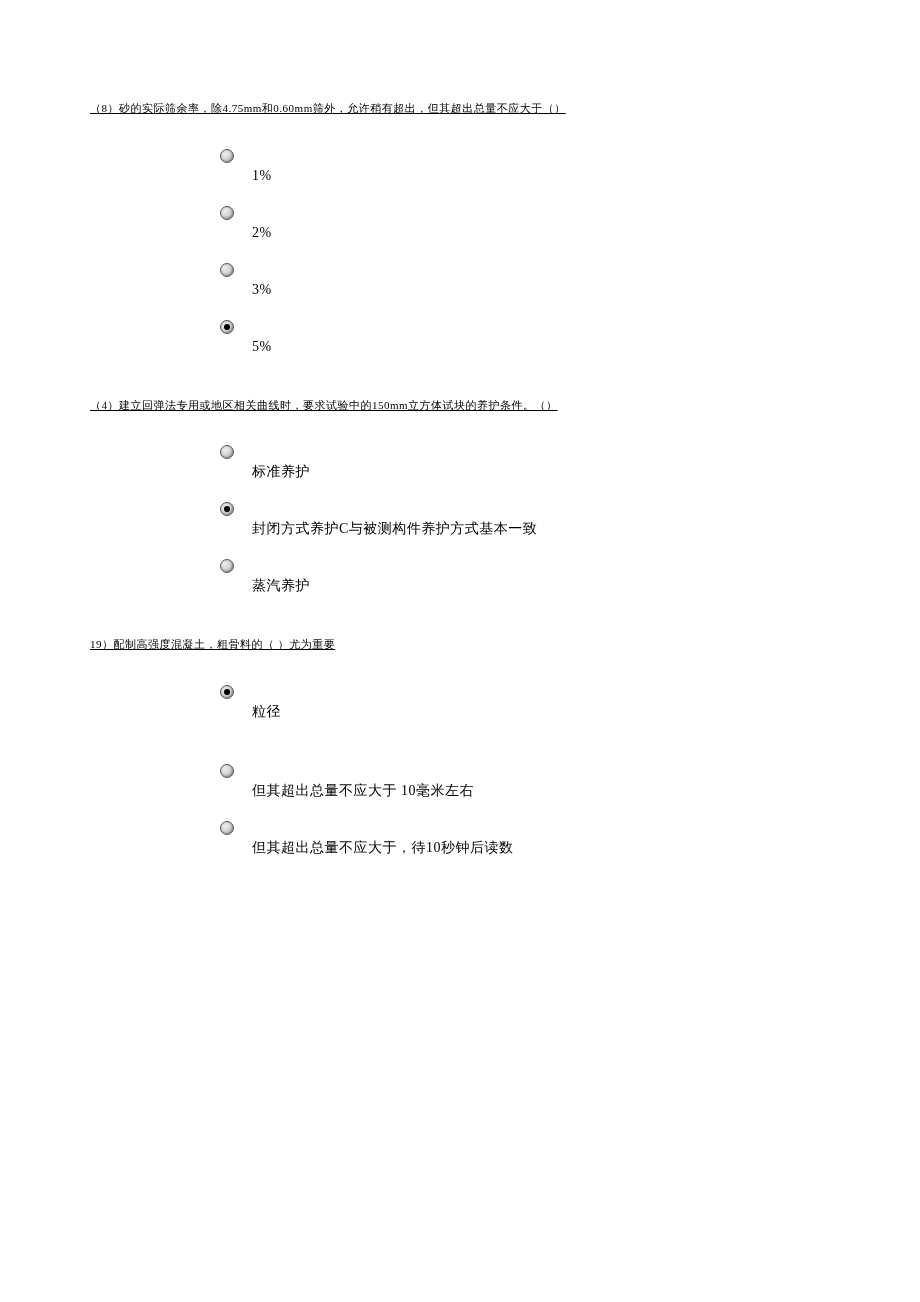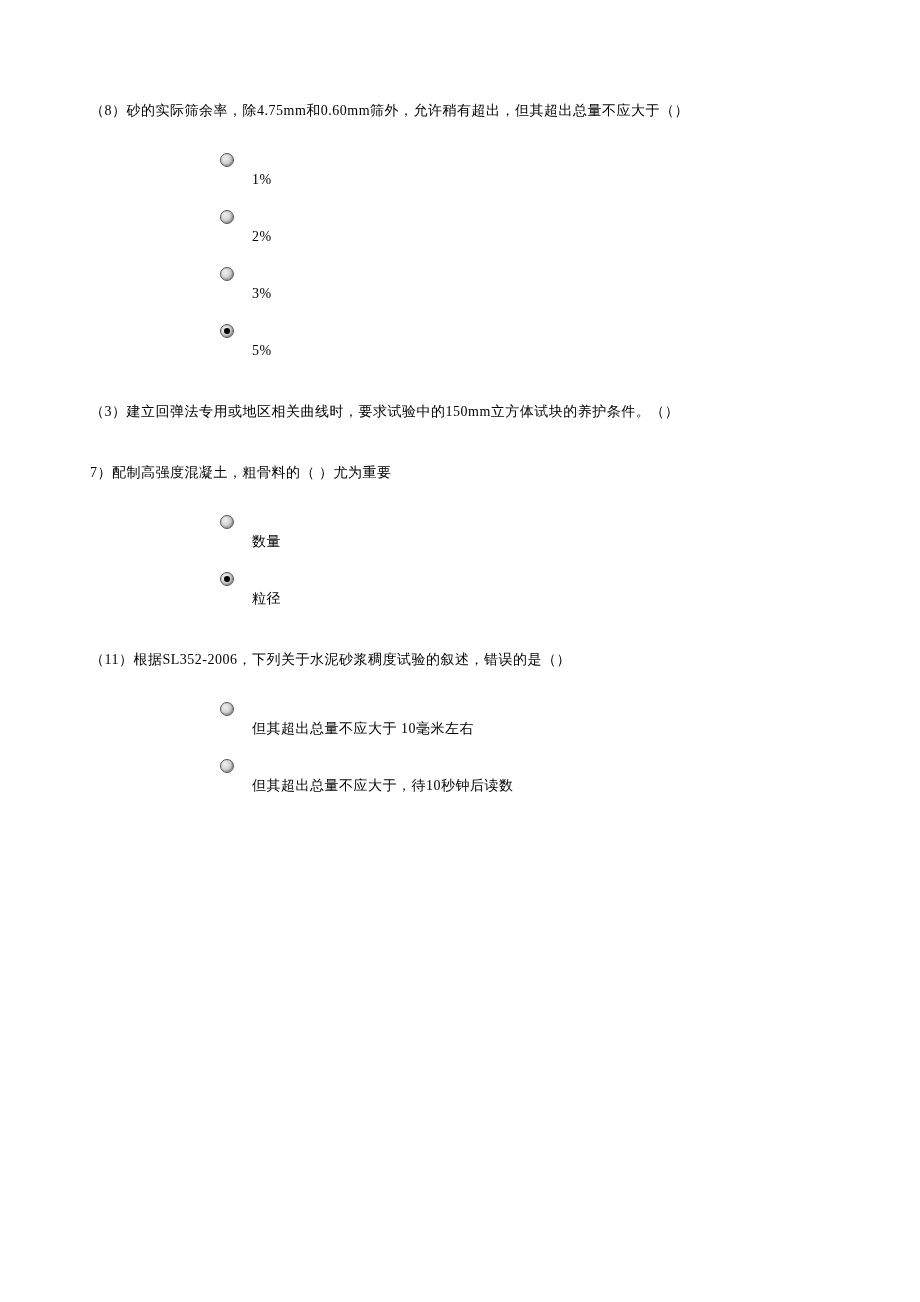--- a/index.html
+++ b/index.html
@@ -13,22 +13,23 @@
     width: 920px;
   }
   .page {
     padding: 100px 90px 80px 90px;
   }
   .question {
     margin-bottom: 40px;
   }
   .question-text {
     margin-bottom: 30px;
-    font-size: 14px;
+    font-size: 11px;
     letter-spacing: 0.5px;
+    text-decoration: underline;
   }
   .options {
     padding-left: 130px;
   }
   .option-row {
     display: flex;
     align-items: flex-start;
     margin-bottom: 18px;
   }
   .radio {
@@ -82,39 +83,48 @@
         <span class="option-label">3%</span>
       </div>
       <div class="option-row">
         <span class="radio sel"></span>
         <span class="option-label">5%</span>
       </div>
     </div>
   </div>
 
   <div class="question">
-    <div class="question-text">（3）建立回弹法专用或地区相关曲线时，要求试验中的150mm立方体试块的养护条件。（）</div>
+    <div class="question-text">（4）建立回弹法专用或地区相关曲线时，要求试验中的150mm立方体试块的养护条件。（）</div>
+    <div class="options">
+      <div class="option-row">
+        <span class="radio"></span>
+        <span class="option-label">标准养护</span>
+      </div>
+      <div class="option-row">
+        <span class="radio sel"></span>
+        <span class="option-label">封闭方式养护C与被测构件养护方式基本一致</span>
+      </div>
+      <div class="option-row">
+        <span class="radio"></span>
+        <span class="option-label">蒸汽养护</span>
+      </div>
+    </div>
   </div>
 
   <div class="question">
-    <div class="question-text">7）配制高强度混凝土，粗骨料的（ ）尤为重要</div>
+    <div class="question-text">19）配制高强度混凝土，粗骨料的（ ）尤为重要</div>
     <div class="options">
-      <div class="option-row">
-        <span class="radio"></span>
-        <span class="option-label">数量</span>
-      </div>
       <div class="option-row">
         <span class="radio sel"></span>
         <span class="option-label">粒径</span>
       </div>
     </div>
   </div>
 
   <div class="question">
-    <div class="question-text">（11）根据SL352-2006，下列关于水泥砂浆稠度试验的叙述，错误的是（）</div>
     <div class="options">
       <div class="option-row">
         <span class="radio"></span>
         <span class="option-label">但其超出总量不应大于 10毫米左右</span>
       </div>
       <div class="option-row">
         <span class="radio"></span>
         <span class="option-label">但其超出总量不应大于，待10秒钟后读数</span>
       </div>
     </div>

